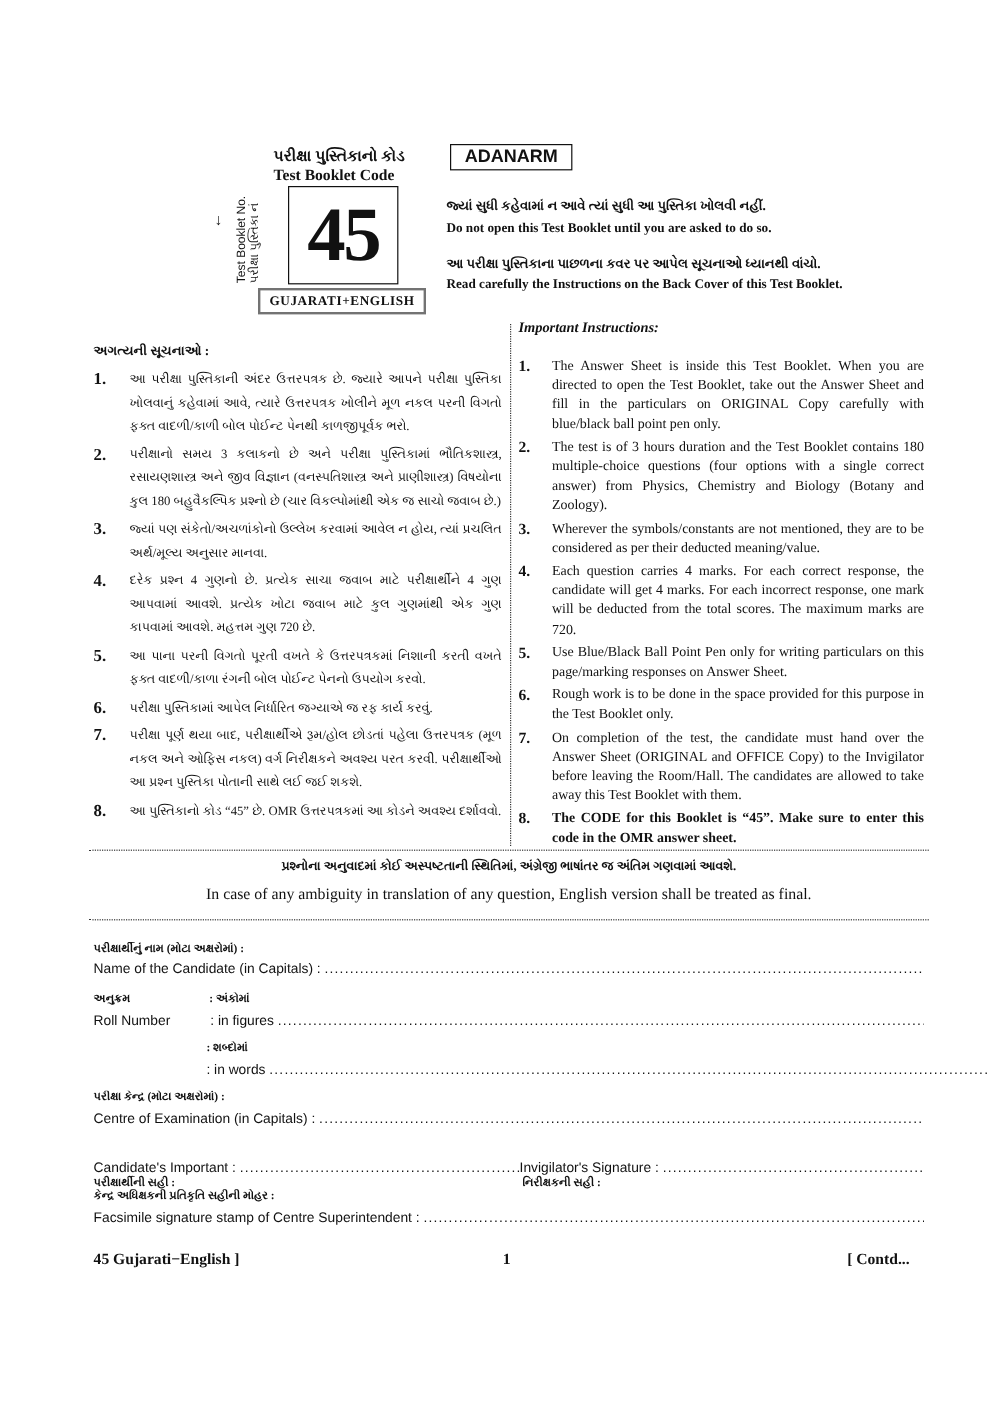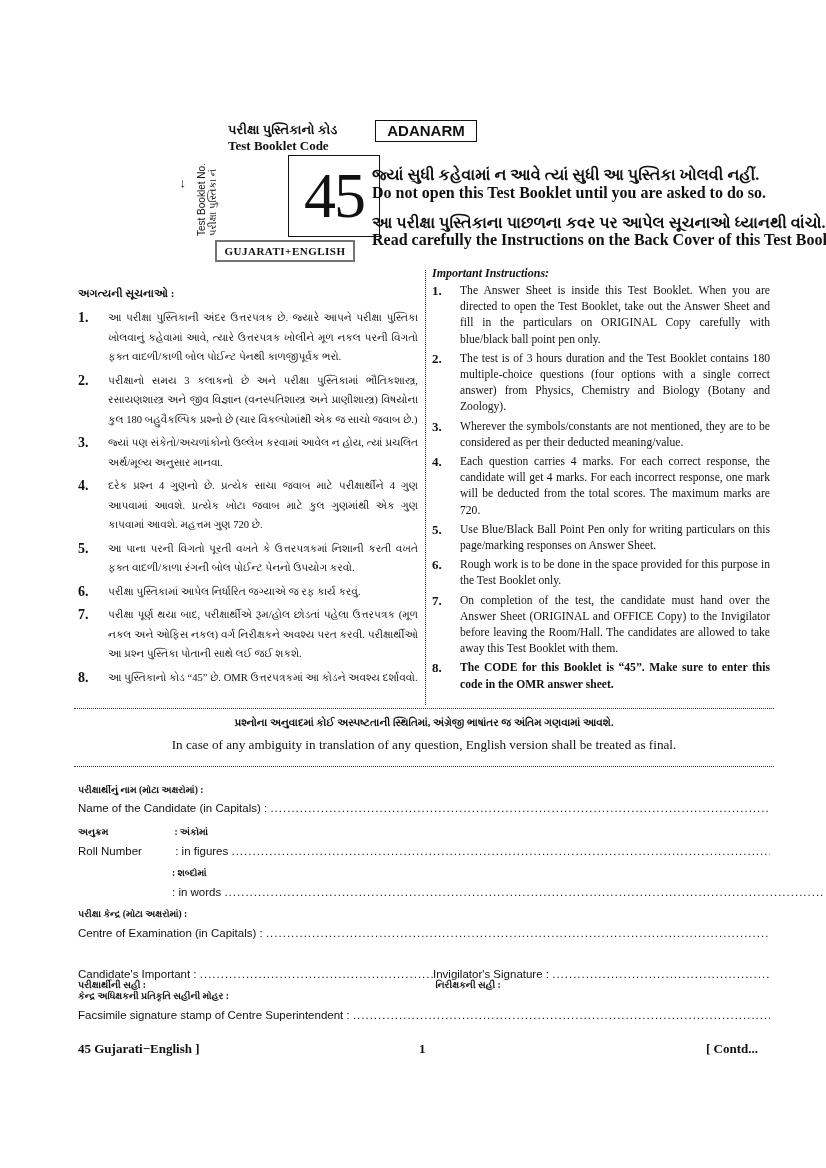--- a/index.html
+++ b/index.html
@@ -1,30 +1,30 @@
 <!DOCTYPE html>
 <html><head>
 <meta charset="utf-8">
 <style>
   html, body { margin:0; padding:0; background:#ffffff; }
   body { width:826px; height:1168px; position:relative; overflow:hidden; color:#111; font-family:"Liberation Serif","DejaVu Serif",serif; }
   .abs { position:absolute; }
   .code-label { left:228px; top:122px; width:110px; text-align:left; font-size:13px; line-height:16px; font-weight:bold; }
-  .code-box { left:240px; top:155px; width:90px; height:80px; border:1.5px solid #111; display:flex; align-items:center; justify-content:center; font-size:64px; font-weight:normal; letter-spacing:-2px;margin-left:48px; }
+  .code-box { left:240px; top:155px; width:90px; height:80px; border:1.5px solid #111; display:flex; align-items:center; justify-content:center; font-size:64px; font-weight:bold; letter-spacing:-2px; }
   .lang-box { left:215px; top:240px; width:136px; height:18px; border:2px solid #737373; border-top-width:2px; text-align:center; font-size:11px; line-height:18px; font-weight:bold; letter-spacing:0.5px; }
   .vert { left:168px; top:148px; width:60px; height:90px; }
   .vert .inner { position:absolute; left:28px; top:88px; transform:rotate(-90deg); transform-origin:0 0; white-space:nowrap; font-family:"Liberation Sans","DejaVu Sans",sans-serif; font-size:10px; line-height:11px; }
   .vert .arrow { position:absolute; left:6px; top:28px; font-size:13px; transform:rotate(-90deg); }
   .series-box { left:375px; top:120px; width:100px; height:20px; border:1.5px solid #111; text-align:center; font-family:"Liberation Sans","DejaVu Sans",sans-serif; font-weight:bold; font-size:15px; line-height:20px; }
-  .notice { left:372px; font-size:16px; font-weight:bold; white-space:nowrap; }
+  .notice { left:372px; font-size:11px; font-weight:bold; white-space:nowrap; }
   .divider-v { left:425px; top:270px; width:0; height:435px; border-left:1.5px dotted #333; }
   .col-left { left:78px; top:287px; width:340px; }
   .col-right { left:432px; top:266px; width:338px; }
   .gu-head { font-size:11px; font-weight:bold; margin-bottom:8px; }
-  .en-head { font-size:12px; font-weight:bold; font-style:italic; margin-bottom:2px; }
+  .en-head { font-size:12px; font-weight:bold; font-style:italic; margin-bottom:16px; }
   .item { display:flex; font-size:11.6px; line-height:16.2px; margin-bottom:3px; text-align:justify; }
   .item .num { width:28px; flex:none; font-weight:bold; font-size:13px; }
   .item .txt { flex:1; }
   .col-left .item { font-size:10.6px; line-height:19.5px; margin-bottom:4px; }
   .col-left .item .num { font-size:14px; width:30px; }
   .hr-dot { left:74px; width:700px; height:0; border-top:1.5px dotted #333; }
   .amb-gu { left:74px; top:717px; width:700px; text-align:center; font-size:10.5px; font-weight:bold; }
   .amb-en { left:74px; top:737px; width:700px; text-align:center; font-size:13.2px; font-weight:normal; }
   .form { left:78px; width:692px; font-family:"Liberation Sans","DejaVu Sans",sans-serif; font-size:11.5px; white-space:nowrap; overflow:hidden; }
   .form .dots { letter-spacing:1px; }

